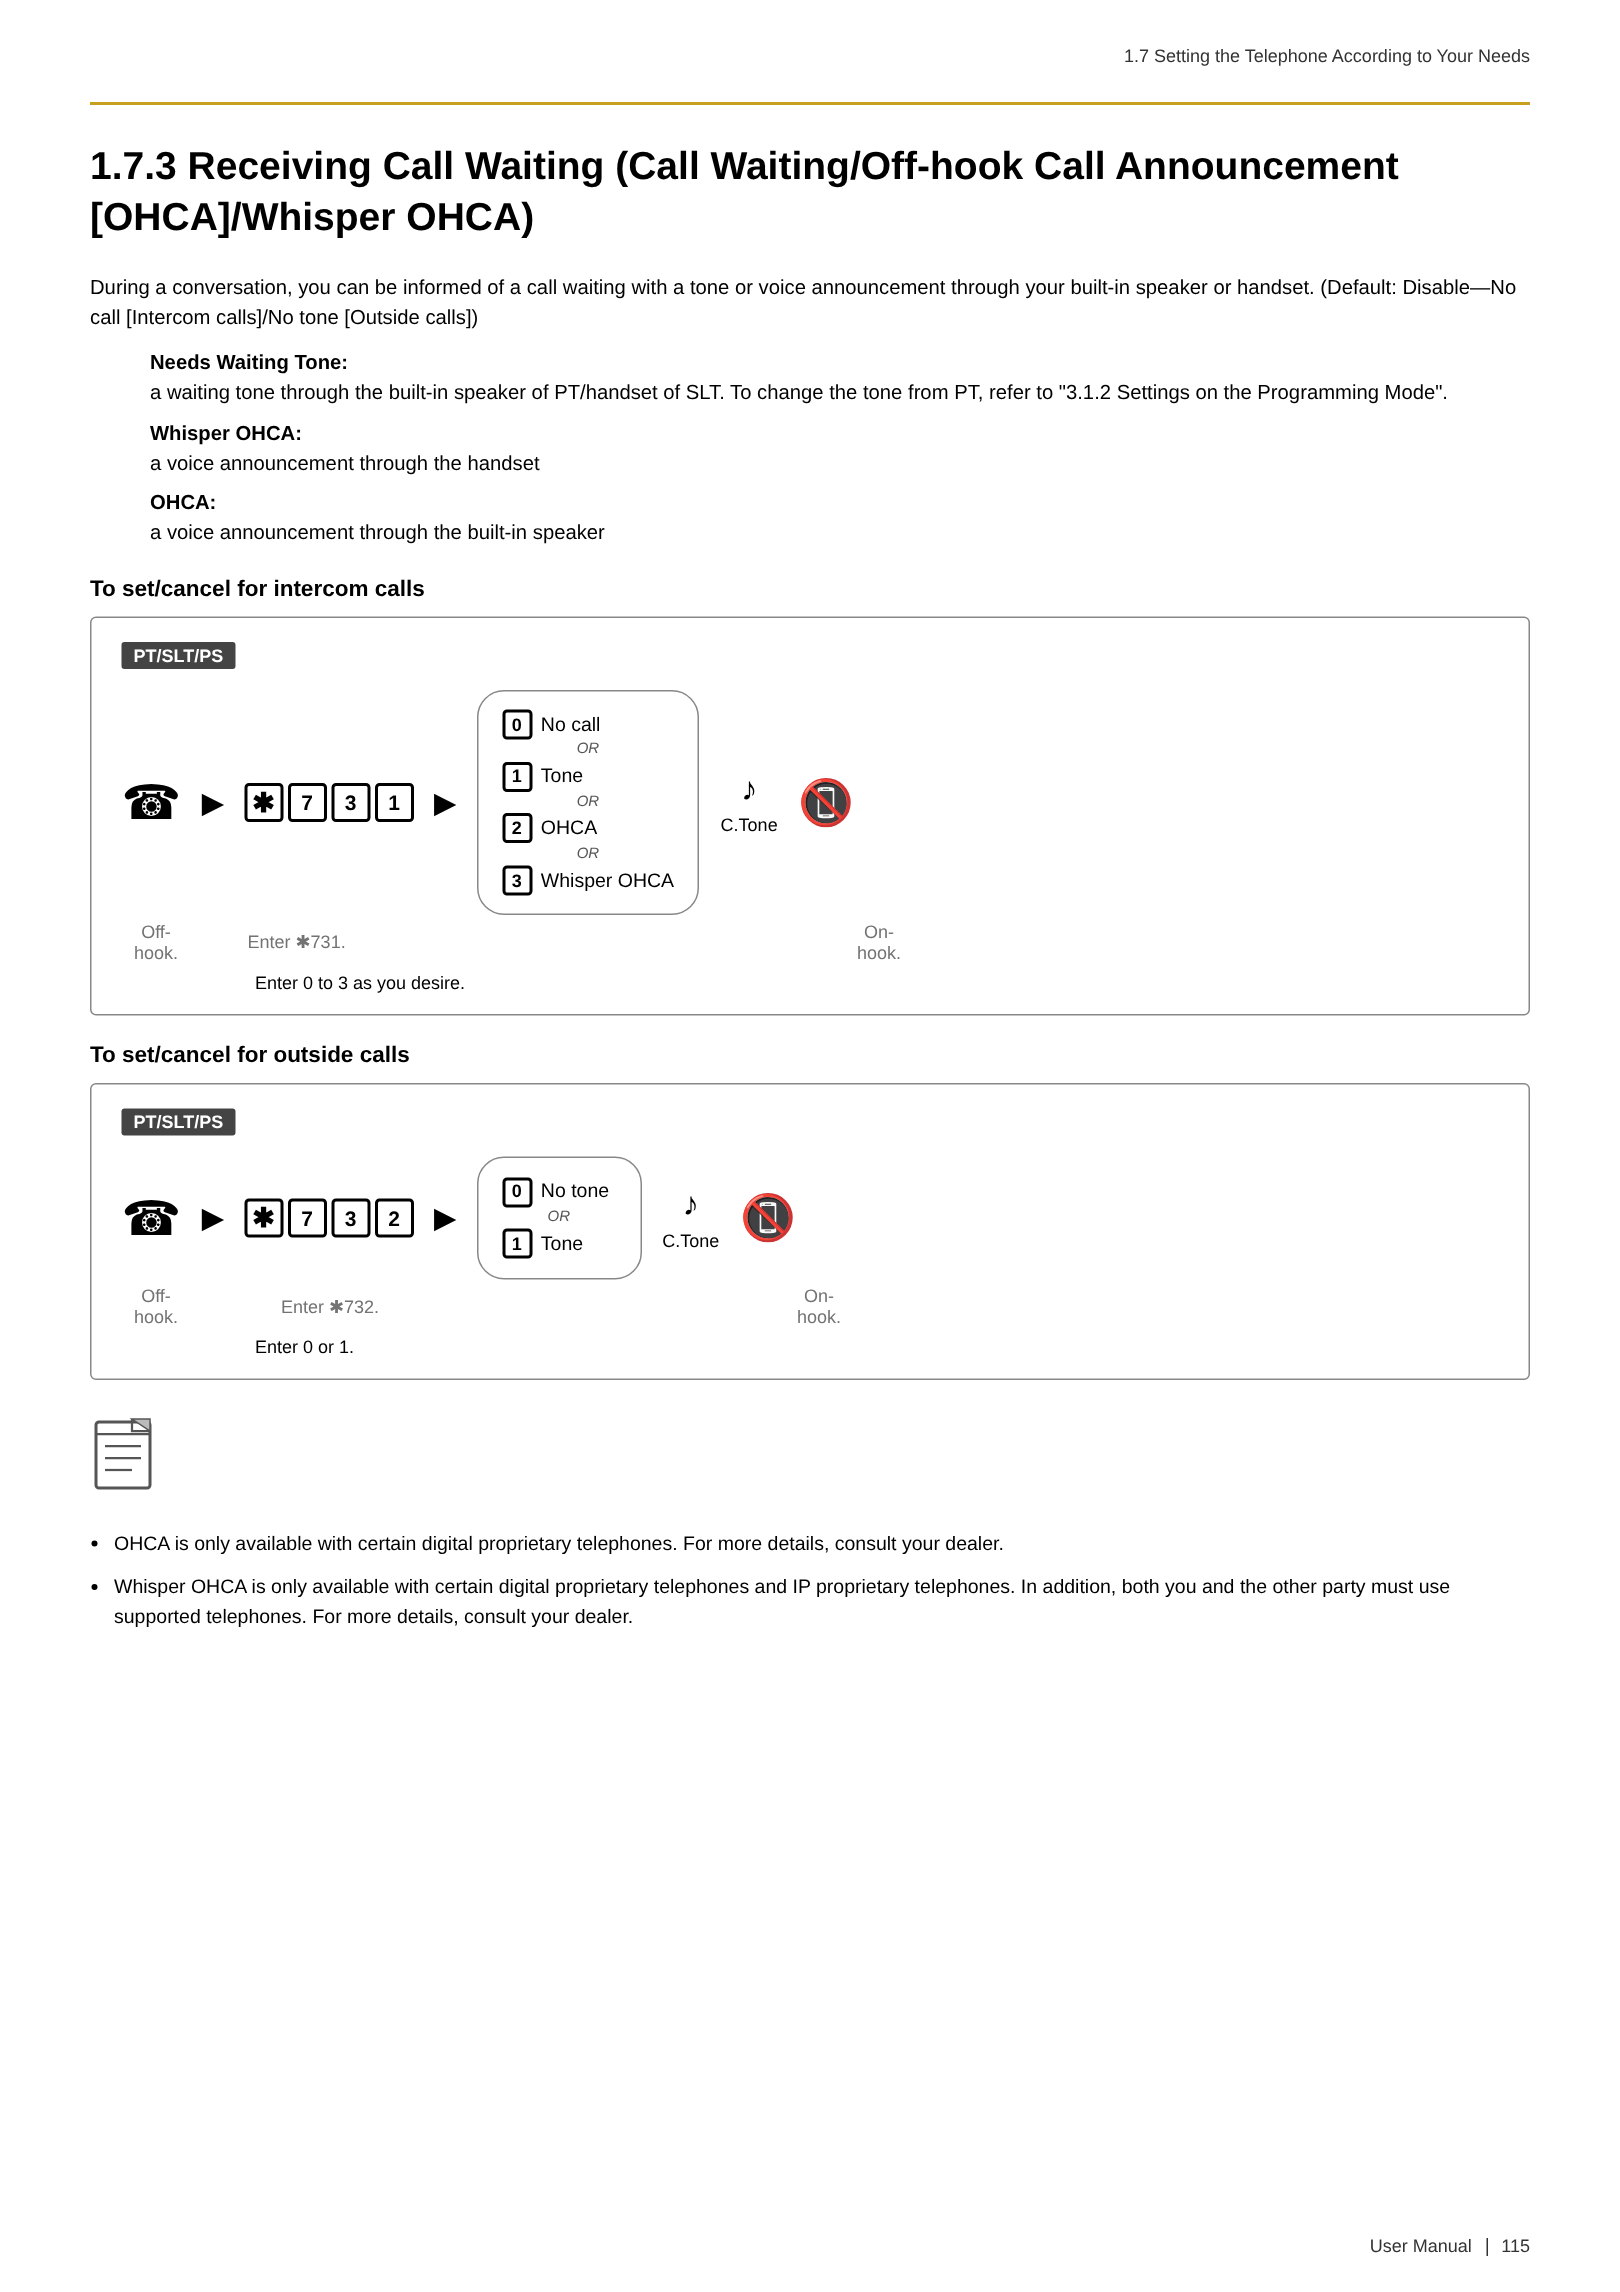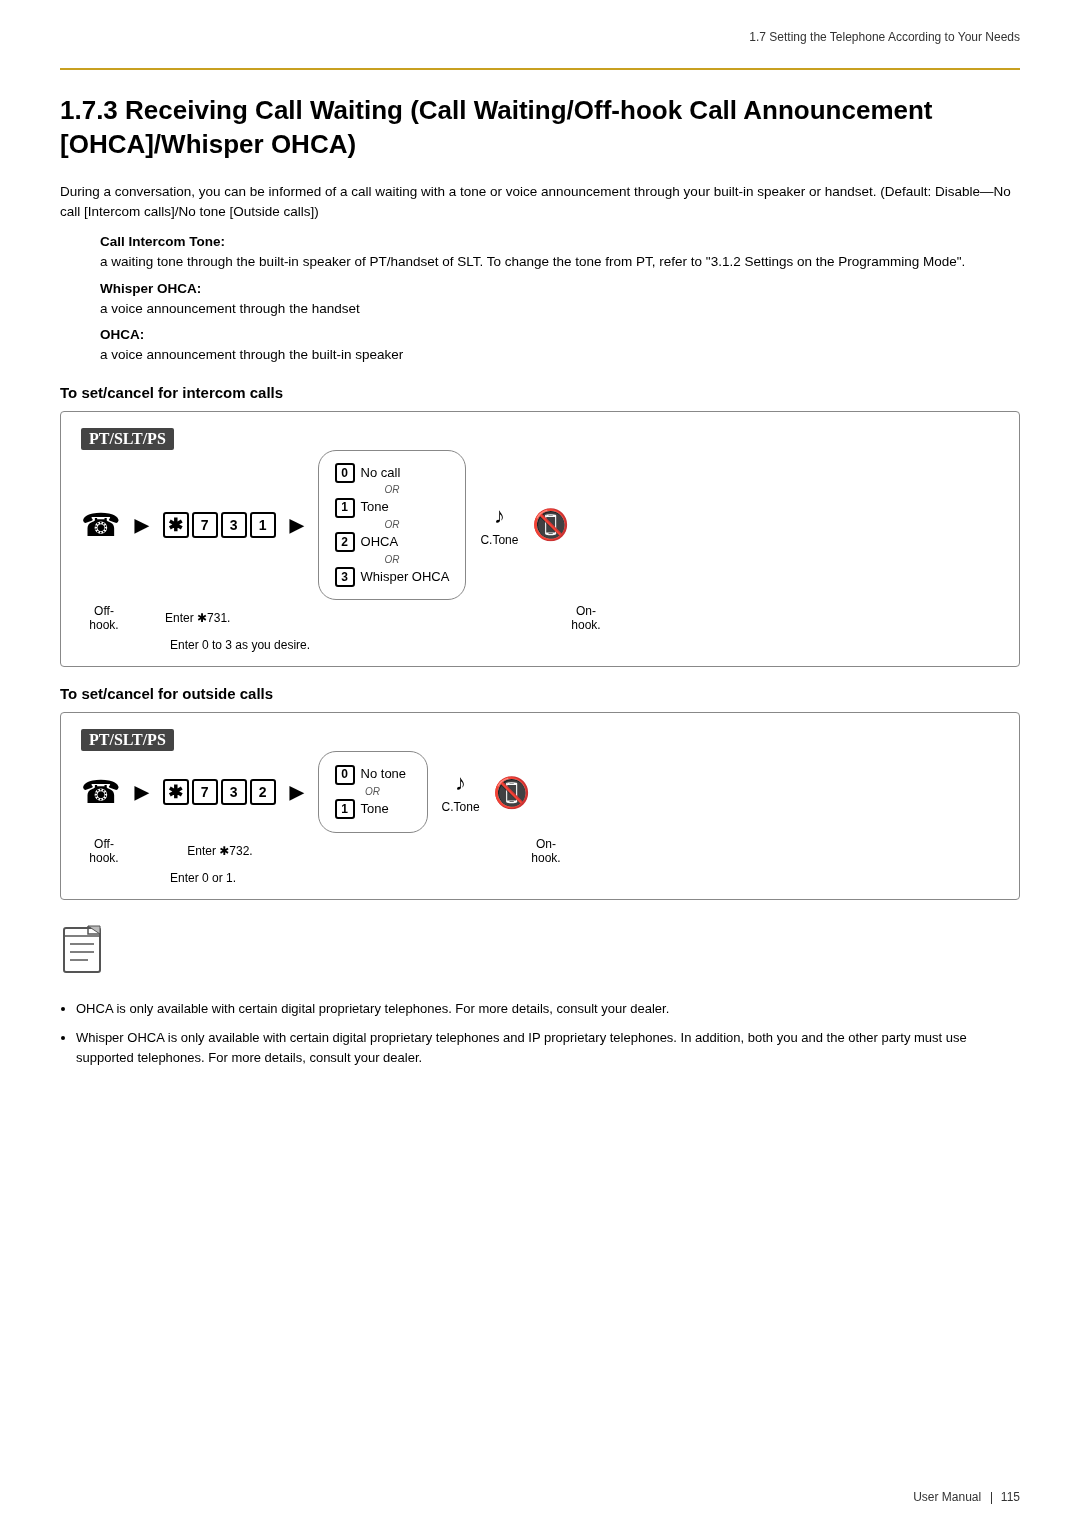--- a/index.html
+++ b/index.html
@@ -55,25 +55,25 @@
       border: 1px solid #888;
       border-radius: 4px;
       padding: 16px 20px 14px 20px;
       margin-bottom: 18px;
       position: relative;
     }
     .pt-badge {
       display: inline-block;
       background: #444;
       color: #fff;
-      font-size: 16px;
+      font-size: 12px;
       font-weight: bold;
       padding: 2px 8px;
       border-radius: 2px;
-      font-family: Liberation Serif, serif;
+      margin-bottom: 14px;
     }
     .phone-icon {
       font-size: 32px;
       display: inline-block;
       transform: scaleX(-1);
     }
     .arrow {
       font-size: 18px;
       font-weight: bold;
       color: #000;
@@ -181,21 +181,21 @@
       background: #333;
       margin: 0 6px;
       vertical-align: middle;
     }
     
     .label-row {
       display: flex;
       align-items: center;
       gap: 10px;
       font-size: 12px;
-      color: #000000;
+      color: #737373;
       margin-top: 4px;
     }
 
     .diagram-main-row {
       display: flex;
       align-items: center;
       gap: 14px;
     }
   </style>
 </head>
@@ -205,21 +205,21 @@
 
   <div class="header-bar">
     <span>1.7 Setting the Telephone According to Your Needs</span>
   </div>
 
   <div class="page-title">1.7.3  Receiving Call Waiting (Call Waiting/Off-hook Call Announcement [OHCA]/Whisper OHCA)</div>
 
   <div class="intro-text">During a conversation, you can be informed of a call waiting with a tone or voice announcement through your built-in speaker or handset. (Default: Disable—No call [Intercom calls]/No tone [Outside calls])</div>
 
   <div class="term-block">
-    <span class="term-label">Call Intercom Tone:</span><br>
+    <span class="term-label">Needs Waiting Tone:</span><br>
     <span>a waiting tone through the built-in speaker of PT/handset of SLT. To change the tone from PT, refer to "3.1.2 Settings on the Programming Mode".</span>
   </div>
   <div class="term-block">
     <span class="term-label">Whisper OHCA:</span><br>
     <span>a voice announcement through the handset</span>
   </div>
   <div class="term-block">
     <span class="term-label">OHCA:</span><br>
     <span>a voice announcement through the built-in speaker</span>
   </div>

